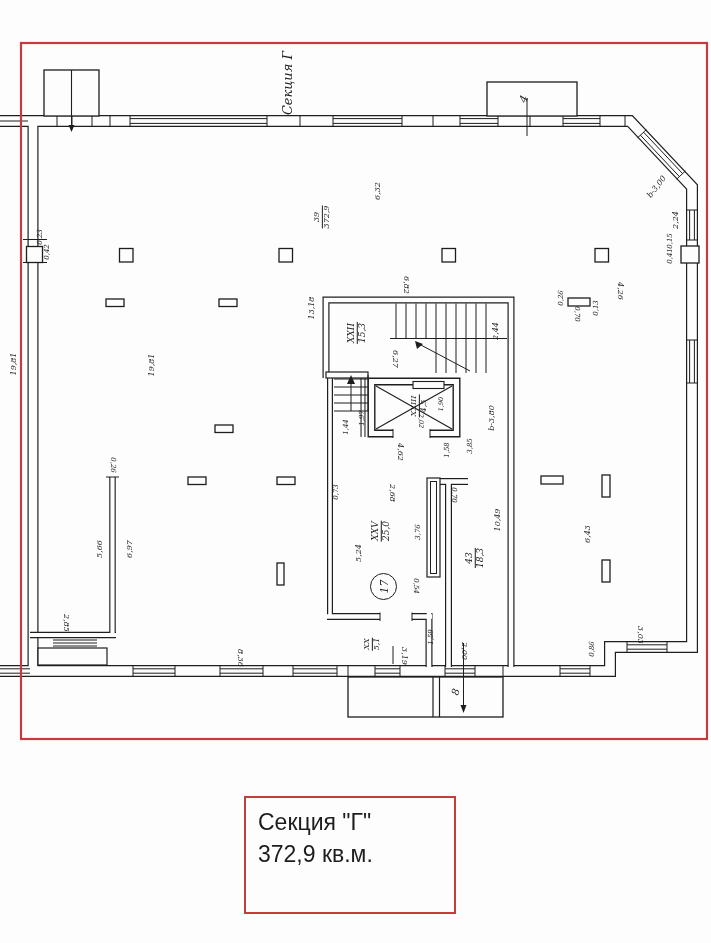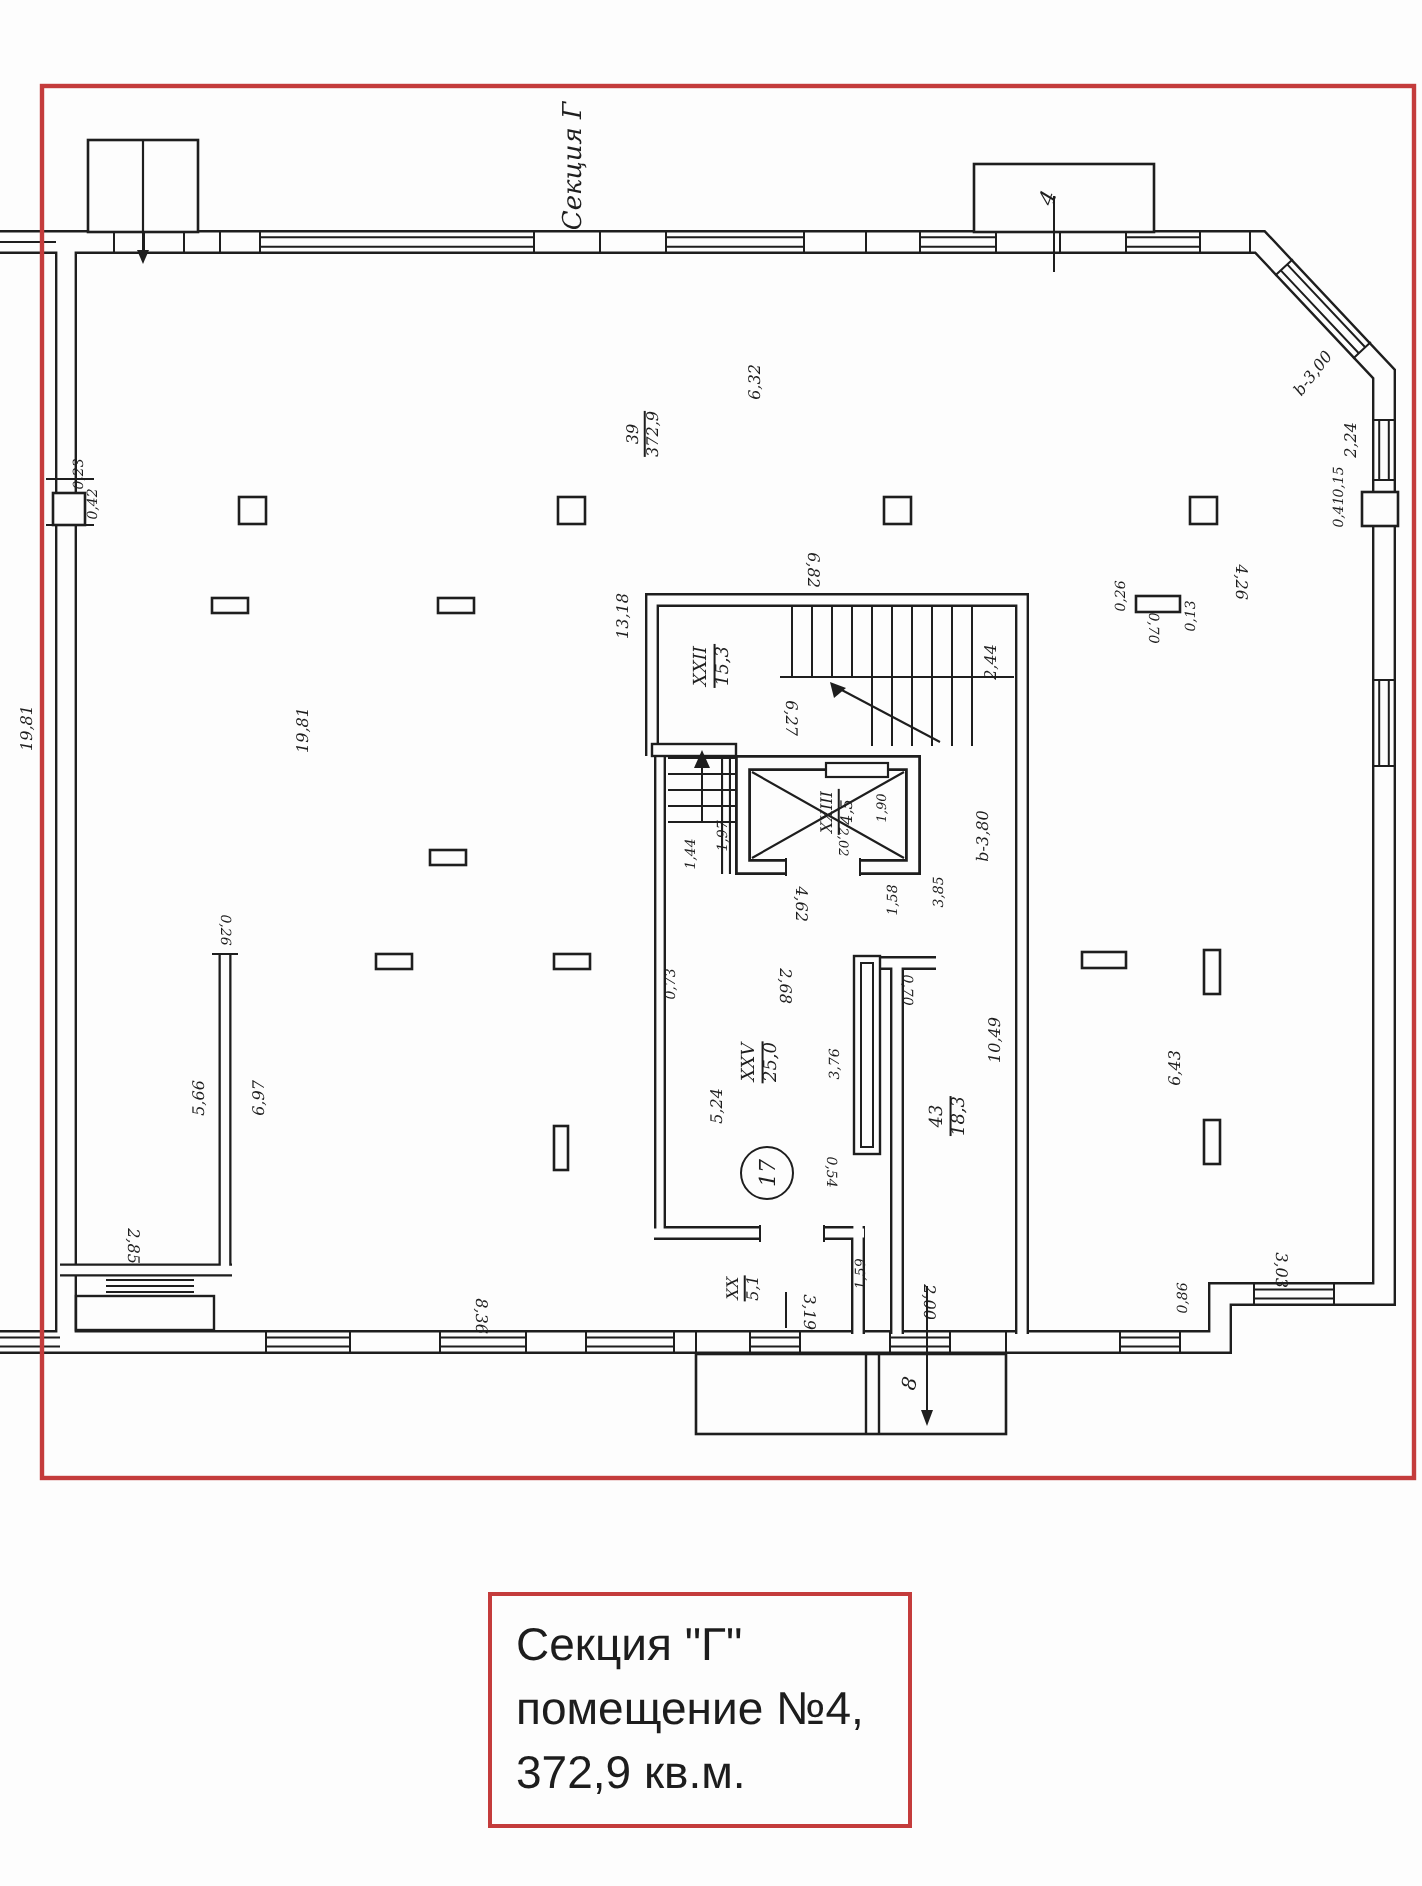--- a/index.html
+++ b/index.html
@@ -230,17 +230,16 @@
         <span class="top">XX</span>
         <span class="bot">5,1</span>
       </div>
       <div class="circ" style="left: 370px; top: 573px;">
         <span>17</span>
       </div>
     </div>
 
   <div id="caption-box">
     <div>Секция "Г"</div>
-    <div>помещение №4,</div>
     <div>372,9 кв.м.</div>
   </div>
 
 </div>
 
 </body></html>

